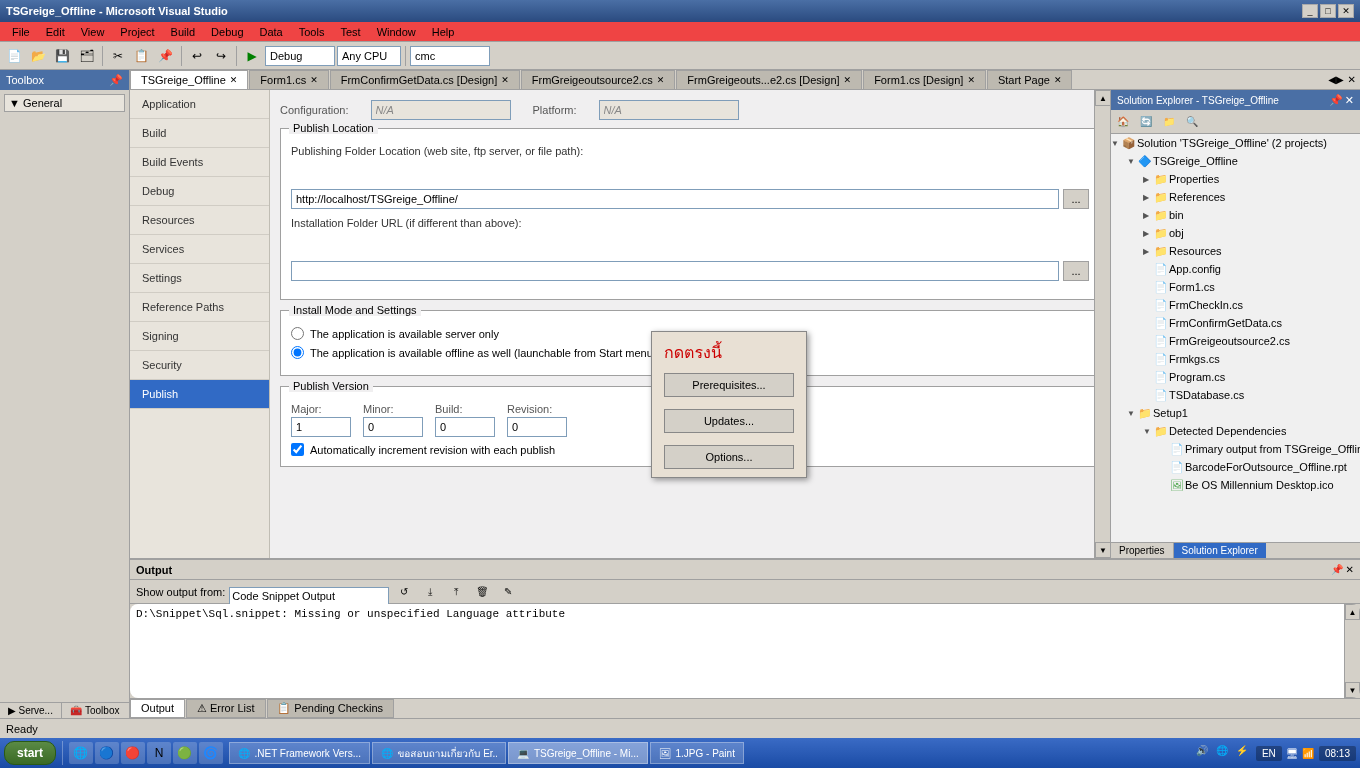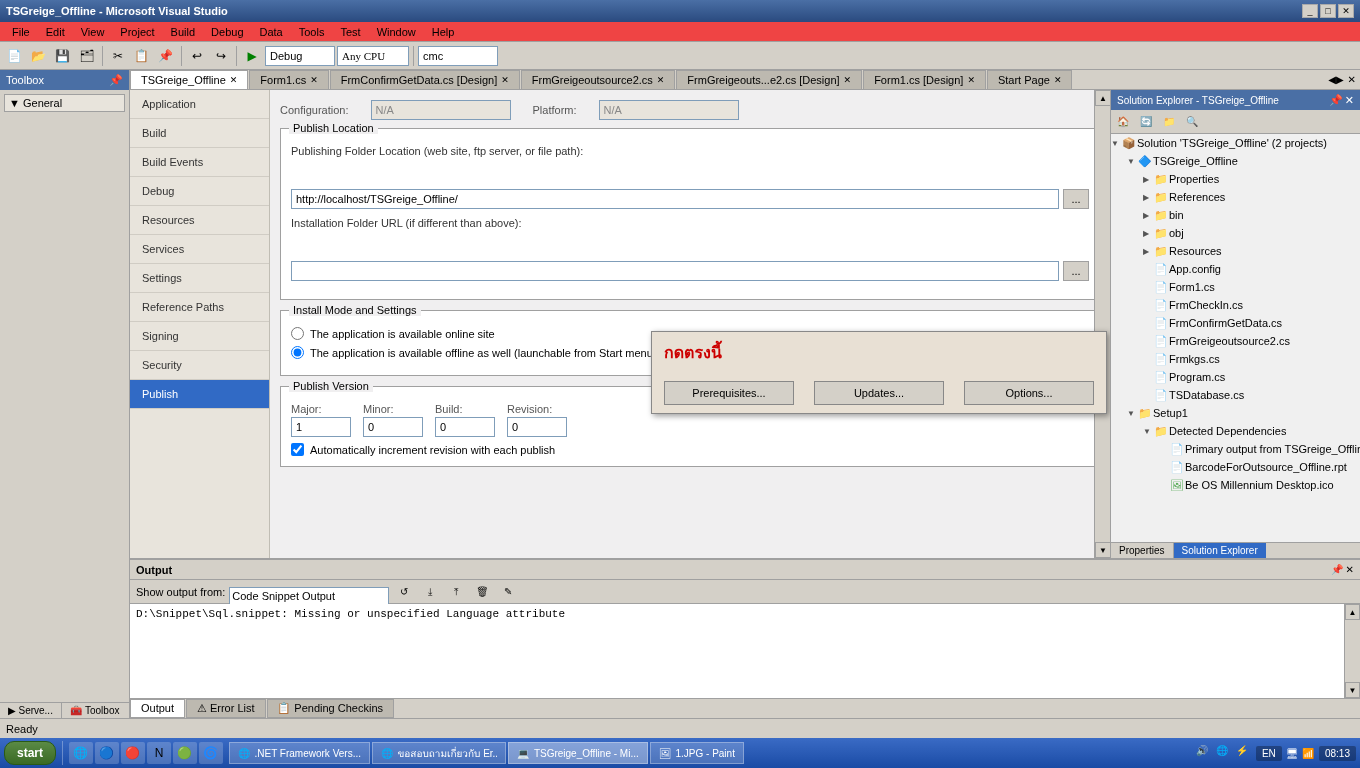--- a/index.html
+++ b/index.html
@@ -39,21 +39,21 @@
     
     .editor-area { display: flex; flex: 1; overflow: hidden; }
     .left-nav { width: 140px; background: #e8e4dc; border-right: 1px solid #c0bdb4; }
     .left-nav-item { padding: 8px 12px; font-size: 11px; cursor: pointer; border-bottom: 1px solid #d0ccc4; color: #333; }
     .left-nav-item.active { background: #316ac5; color: white; }
 
     
     .main-content { flex: 1; background: #f0eff0; overflow-y: auto; padding: 10px; position: relative; }
     .config-row { display: flex; align-items: center; gap: 22px; margin-bottom: 8px; }
     .config-label { font-size: 11px; color: #555; }
-    .config-select { height: 20px; border: 1px solid #7f9db9; background: #e8e4dc; padding: 0 4px; font-size: 11px; color: #555; width: 160px; }
+    .config-select { height: 20px; border: 1px solid #7f9db9; background: #e8e4dc; padding: 0 4px; font-size: 11px; color: #555; width: 160px; font-style: italic; }
 
     .section-box { border: 1px solid #a0a0a0; background: white; padding: 10px; margin-bottom: 10px; position: relative; }
     .section-title { position: absolute; top: -7px; left: 8px; background: #f0eff0; padding: 0 4px; font-size: 11px; }
     .field-label { font-size: 11px; margin-bottom: 3px; color: #333; }
     .field-row { display: flex; align-items: center; gap: 4px; margin-bottom: 8px; margin-top: 32px; }
     .text-input { height: 20px; border: 1px solid #7f9db9; padding: 0 4px; font-size: 11px; flex: 1; background: white; }
     .browse-btn { width: 26px; height: 20px; border: 1px solid #a0a0a0; background: #d4d0c8; cursor: pointer; font-size: 11px; display: flex; align-items: center; justify-content: center; }
 
     .radio-row { display: flex; align-items: center; gap: 6px; margin-bottom: 6px; font-size: 11px; }
     .radio-input { margin: 0; }
@@ -144,21 +144,21 @@
   <div class="toolbar-btn">📋</div>
   <div class="toolbar-btn">📌</div>
   <div class="toolbar-sep"></div>
   <div class="toolbar-btn">↩</div>
   <div class="toolbar-btn">↪</div>
   <div class="toolbar-sep"></div>
   <div class="toolbar-btn" style="color:green;">▶</div>
   <select class="toolbar-combo" style="width:70px;">
     <option>Debug</option>
   </select>
-  <select class="toolbar-combo" style="width:72px;font-family:Liberation Serif, serif;">
+  <select class="toolbar-combo" style="width:64px;">
     <option>Any CPU</option>
   </select>
   <div class="toolbar-sep"></div>
   <select class="toolbar-combo" style="width:80px;">
     <option>cmc</option>
   </select>
 </div>
 
 <div style="display:flex; flex-direction:column; height: calc(768px - 22px - 20px - 28px - 30px);">
   <div class="main-layout" style="flex:1; overflow:hidden; display:flex;">
@@ -261,32 +261,32 @@
                 <div class="browse-btn">...</div>
               </div>
             </div>
           </div>
 
           <div class="section-box" style="position:relative;">
             <span class="section-title">Install Mode and Settings</span>
             <div style="padding-top:6px;">
               <div class="radio-row">
                 <input type="radio" name="install-mode" class="radio-input" style="">
-                <span>The application is available online site</span>
+                <span>The application is available server only</span>
               </div>
               <div class="radio-row">
                 <input type="radio" name="install-mode" class="radio-input" checked="" style="">
                 <span>The application is available offline as well (launchable from Start menu)</span>
               </div>
             </div>
 
             <div style="position:absolute; top:20px; left:370px; z-index:100;">
               <div style="background:#e8e0d4; border:1px solid #888; padding:8px 12px; box-shadow:2px 2px 6px rgba(0,0,0,0.4);">
-                <div style="font-size:16px; font-weight:bold; color:#cc0000; margin-bottom:16px; font-family:'Tahoma','Segoe UI',sans-serif;">กดตรงนี้</div>
-                <div style="display:flex; gap:20px;">
+                <div style="font-size:16px; font-weight:normal; color:#cc0000; margin-bottom:8px; font-family:'Tahoma','Segoe UI',sans-serif;">กดตรงนี้</div>
+                <div style="display:flex; flex-direction:column; gap:12px;">
                   <button class="popup-btn">Prerequisites...</button>
                   <button class="popup-btn">Updates...</button>
                   <button class="popup-btn">Options...</button>
                 </div>
               </div>
             </div>
           </div>
 
           <div class="version-section">
             <span class="version-title">Publish Version</span>
@@ -520,21 +520,21 @@
           <span style="font-size:11px;">Show output from:</span>
           <select class="output-select" style="width:160px;">
             <option>Code Snippet Output</option>
           </select>
           <div class="toolbar-btn" style="font-size:10px;">↺</div>
           <div class="toolbar-btn" style="font-size:10px;">⤓</div>
           <div class="toolbar-btn" style="font-size:10px;">⤒</div>
           <div class="toolbar-btn" style="font-size:10px;">🗑</div>
           <div class="toolbar-btn" style="font-size:10px;">✎</div>
         </div>
-        <div style="display:flex; flex:1; overflow:hidden;">
+        <div style="display:flex; flex:1; overflow:hidden;border-radius:8px;">
           <div class="output-content">
             <span>D:\Snippet\Sql.snippet: Missing or unspecified Language attribute</span>
           </div>
           <div style="width:16px; background:#d4d0c8; border-left:1px solid #a0a0a0; display:flex; flex-direction:column;">
             <div style="height:16px; border:1px solid #a0a0a0; display:flex; align-items:center; justify-content:center; cursor:pointer; font-size:8px;">▲</div>
             <div style="flex:1;"></div>
             <div style="height:16px; border:1px solid #a0a0a0; display:flex; align-items:center; justify-content:center; cursor:pointer; font-size:8px;">▼</div>
           </div>
         </div>
 

